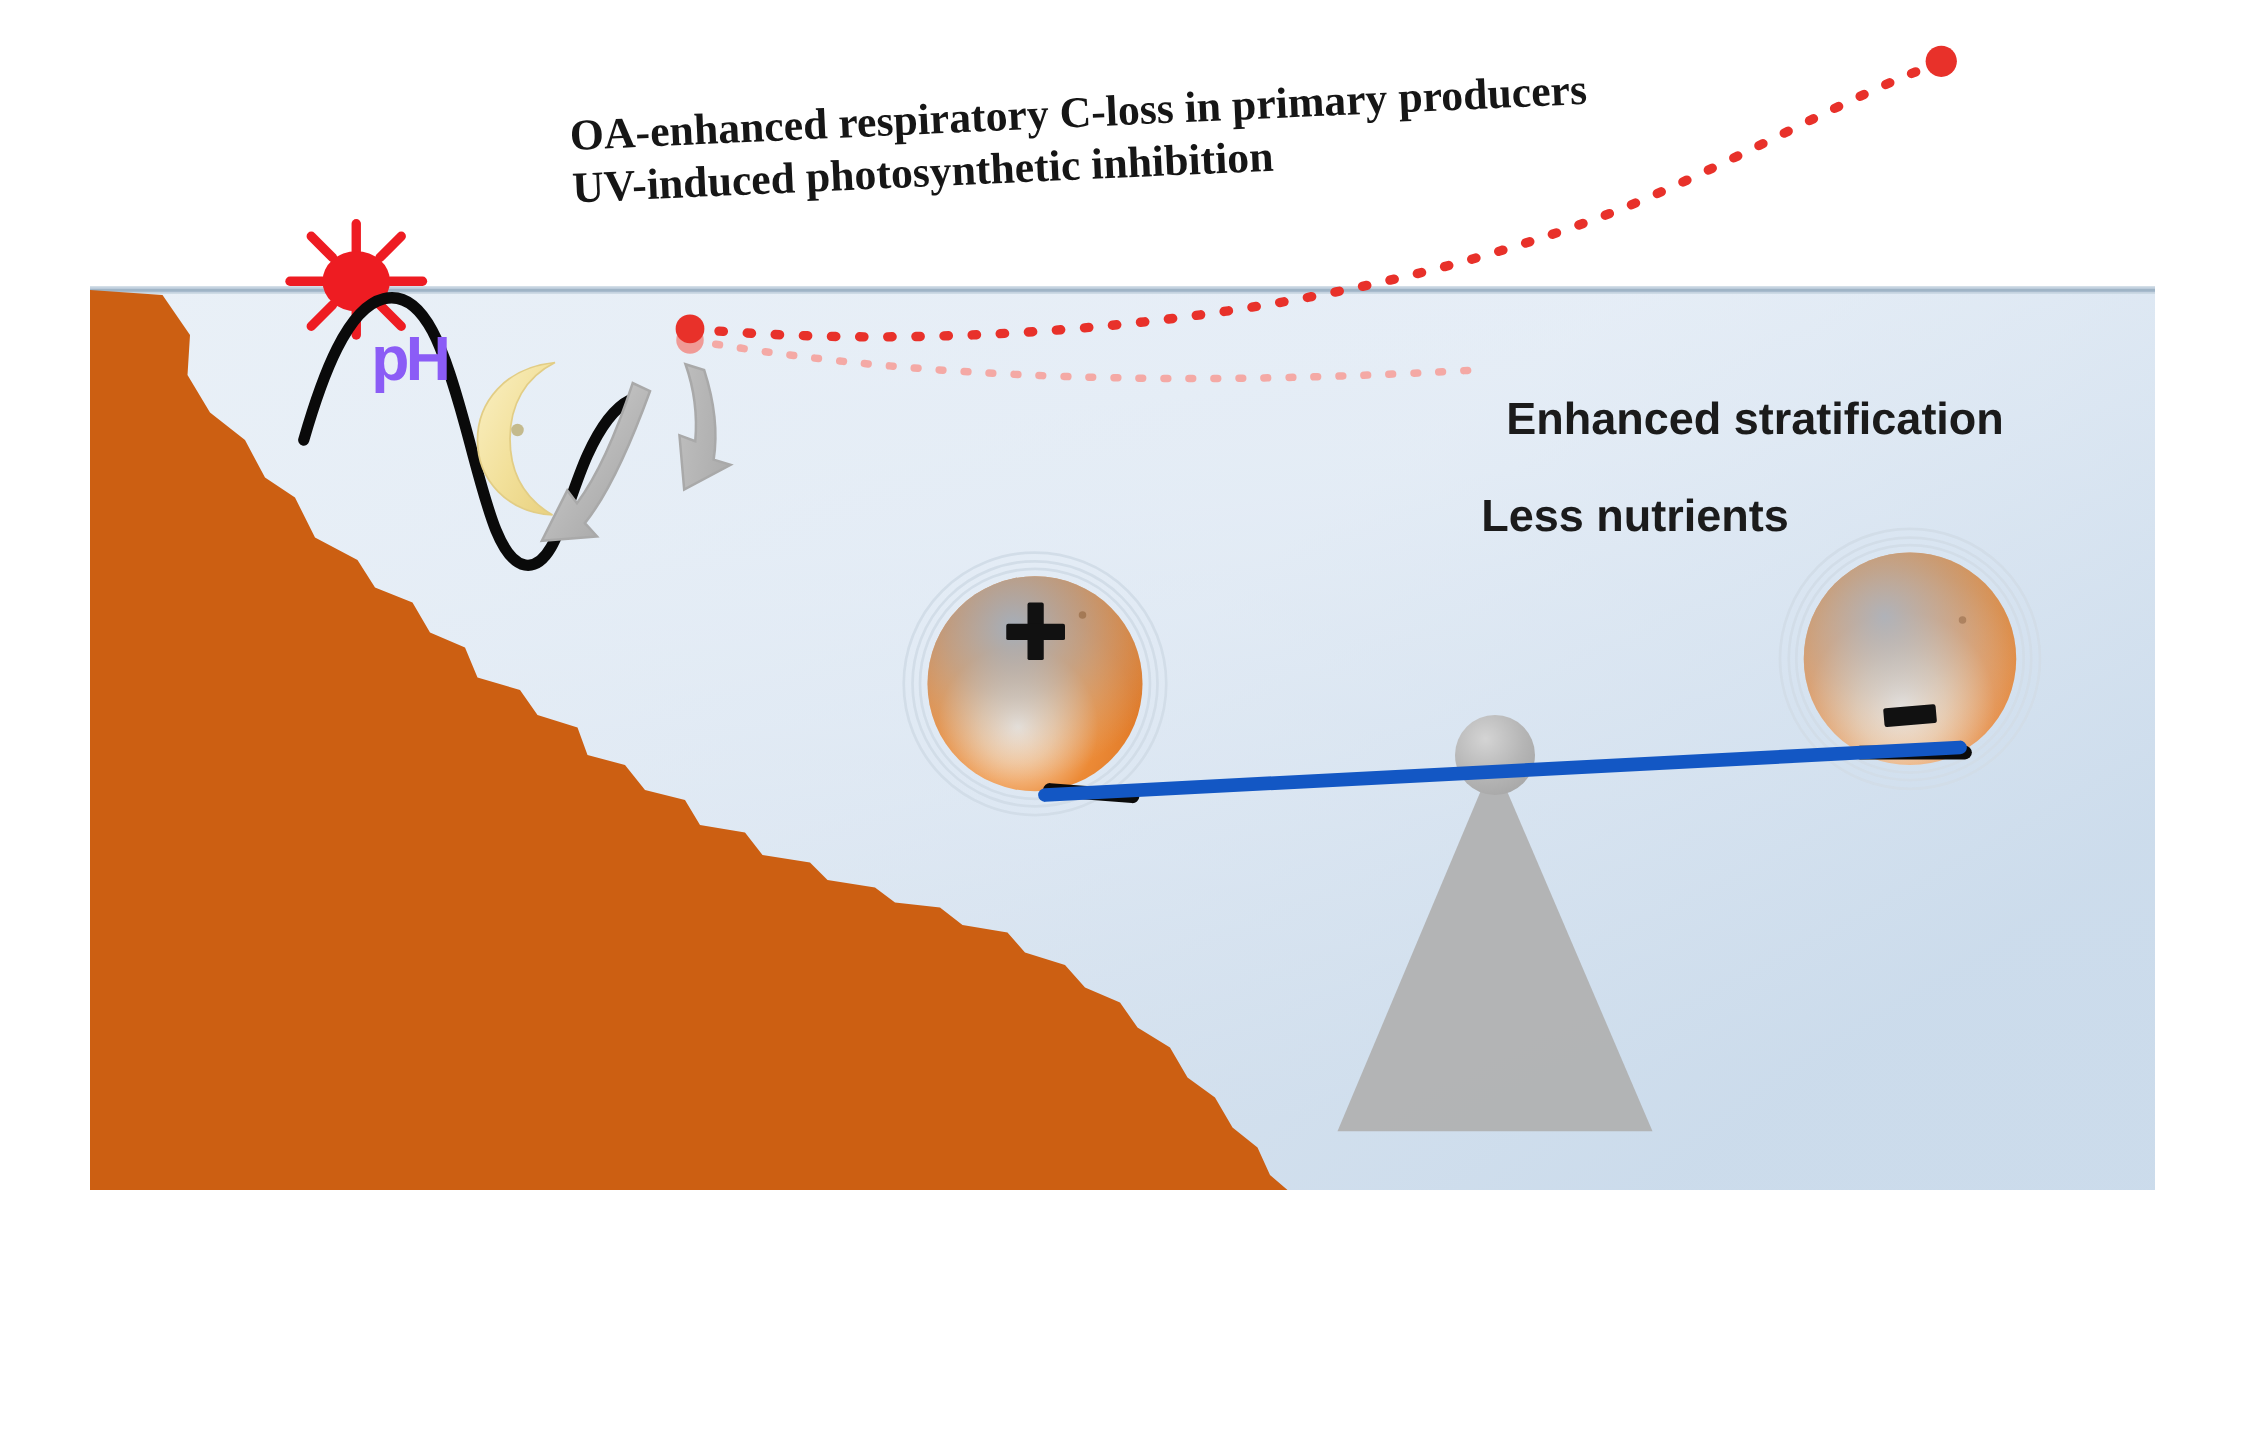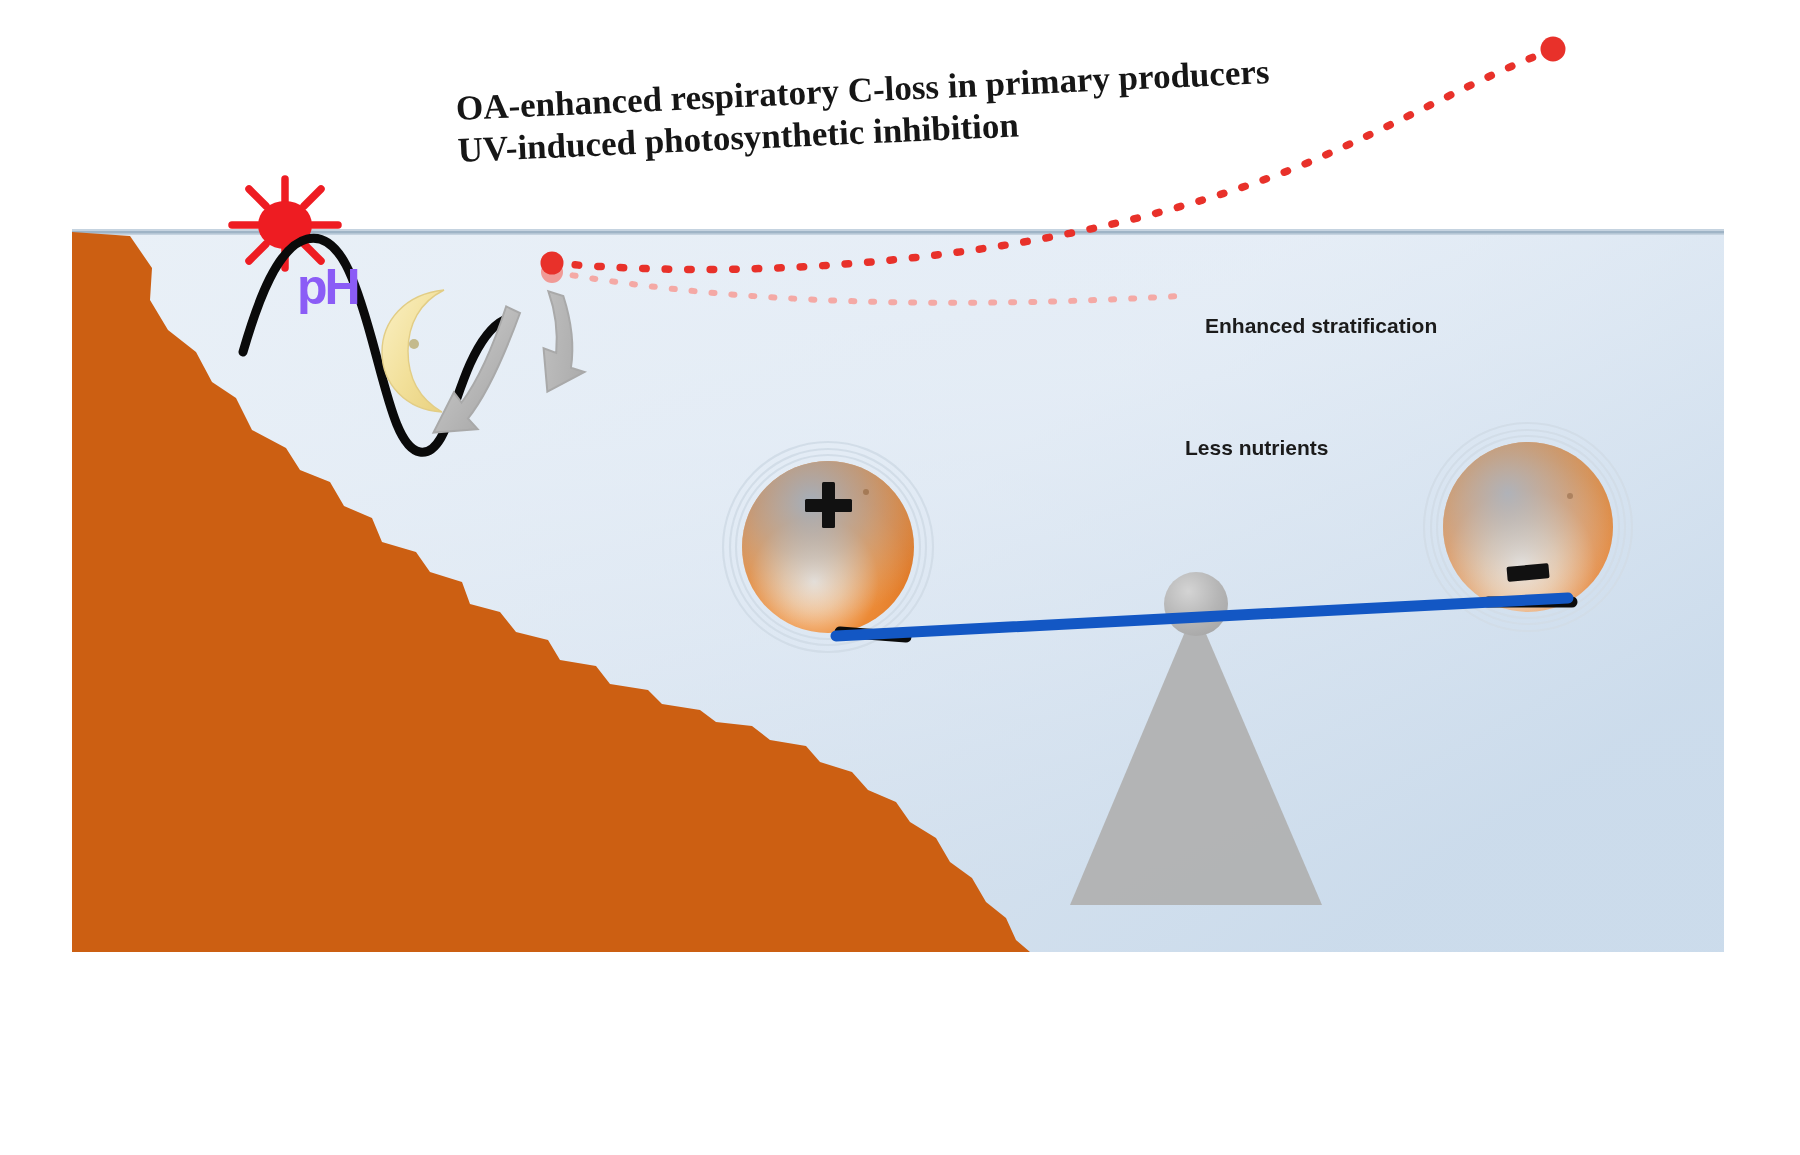--- a/index.html
+++ b/index.html
@@ -47,26 +47,26 @@
     font-weight: bold;
     font-size: 35px;
     line-height: 42px;
     color: #161616;
     white-space: nowrap;
   }
   .ocean-label {
     position: absolute;
     font-family: "Liberation Sans", sans-serif;
     font-weight: bold;
-    font-size: 21px;
+    font-size: 36px;
     color: #1b1b1b;
     white-space: nowrap;
   }
   #label-stratification { left: 1205px; top: 314px; }
-  #label-nutrients     { left: 1185px; top: 392px; margin-top: 44px; }
+  #label-nutrients     { left: 1185px; top: 392px; }
   #ph-label {
     position: absolute;
     left: 297px;
     top: 258px;
     font-family: "Liberation Sans", sans-serif;
     font-weight: bold;
     font-size: 50px;
     color: #8b5cf6;
     letter-spacing: -3px;
   }

